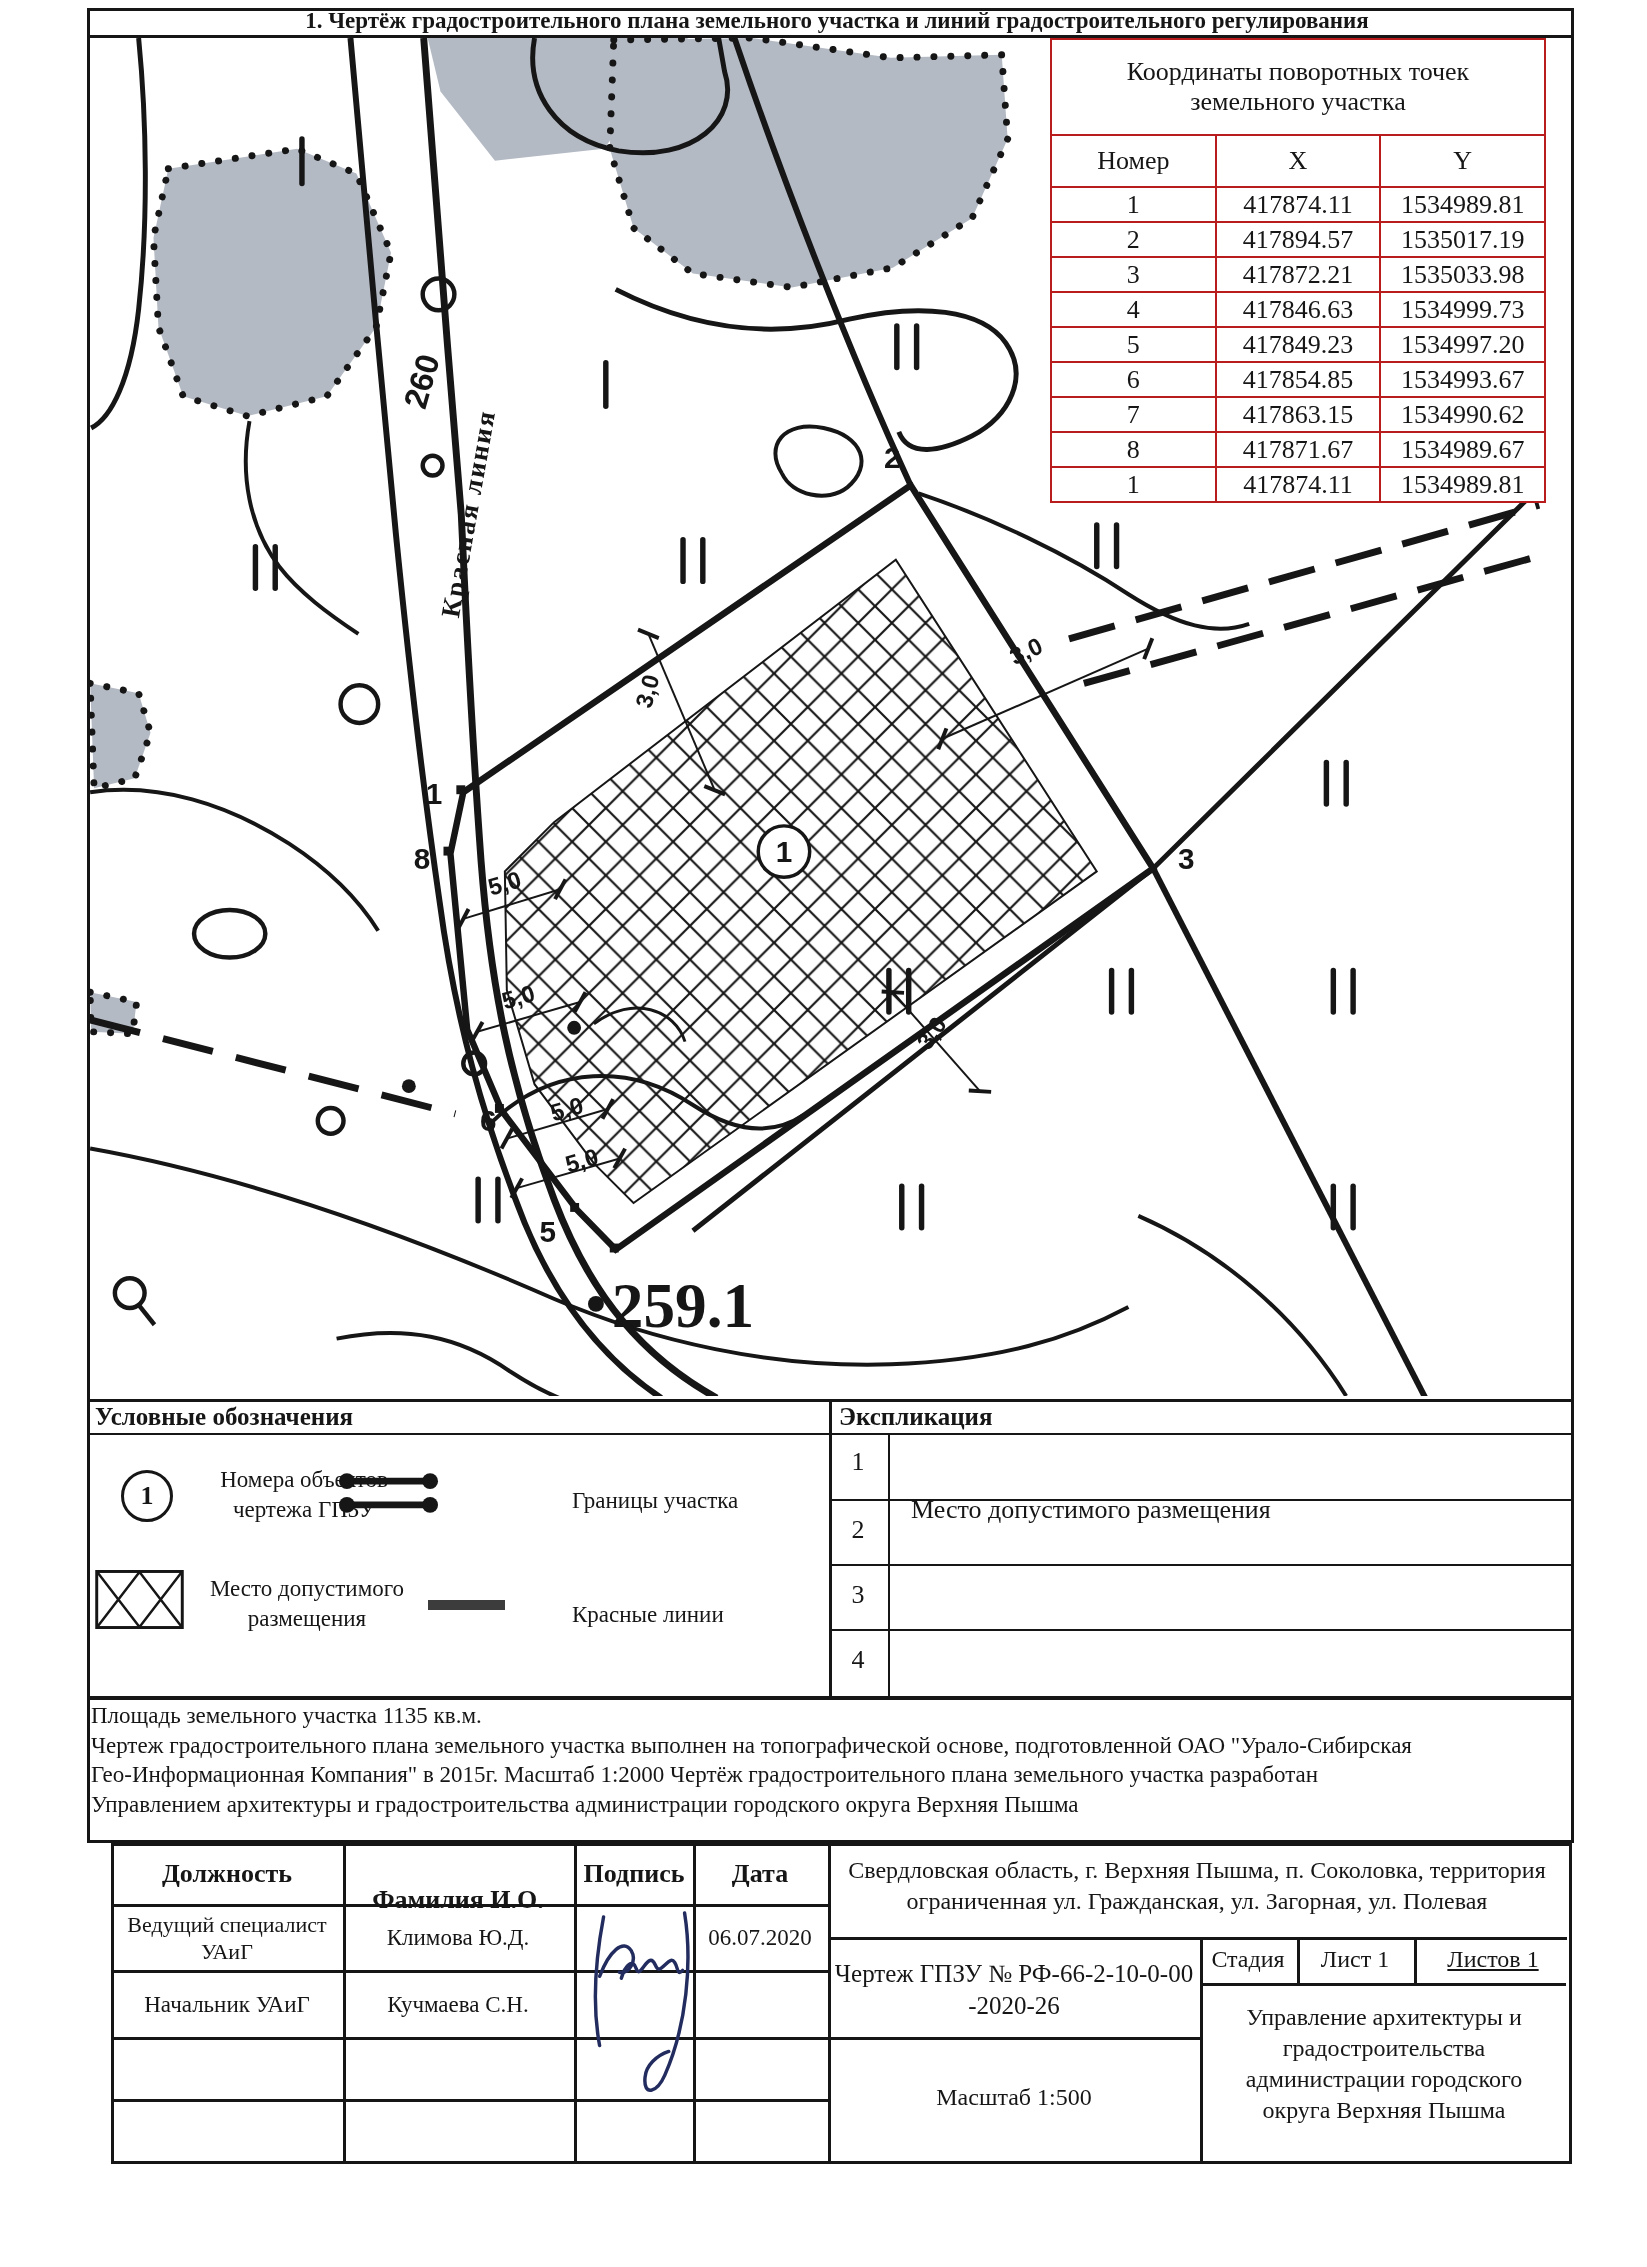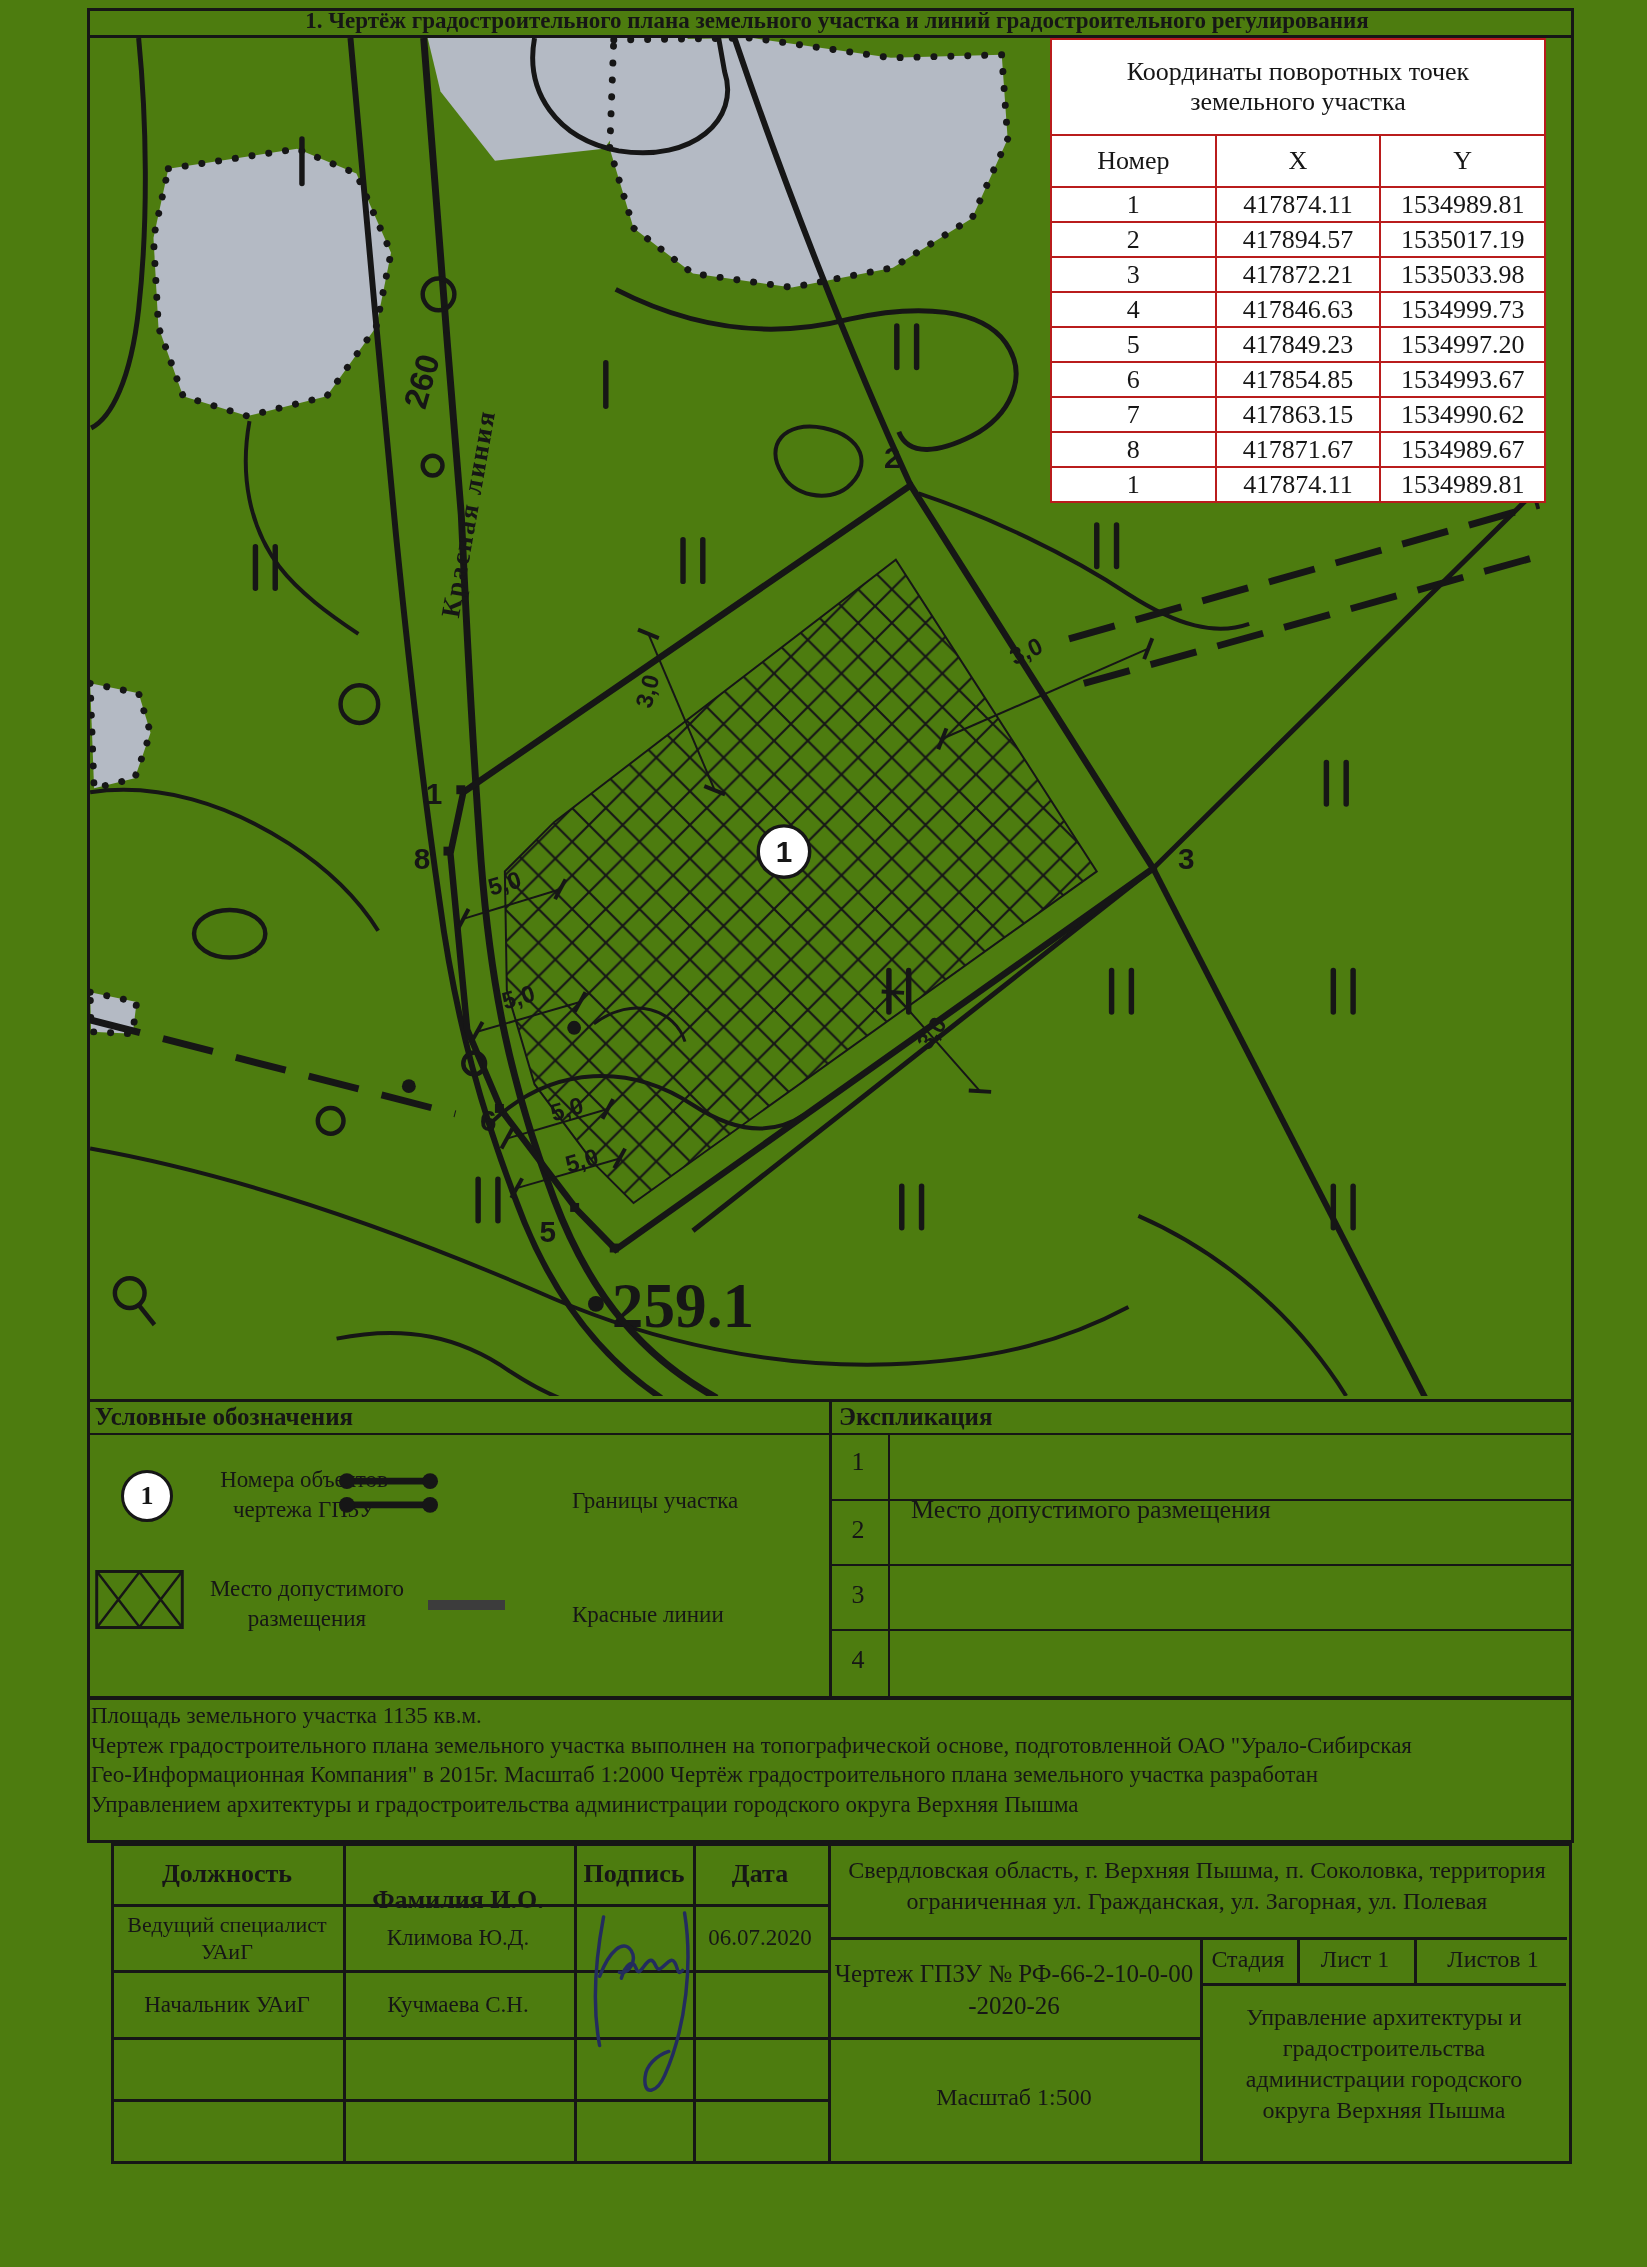--- a/index.html
+++ b/index.html
@@ -1,16 +1,16 @@
 <!DOCTYPE html>
 <html><head>
 <meta charset="utf-8">
 <style>
   html,body{margin:0;padding:0;background:#e9e9e6;}
-  .page{position:relative;width:1647px;height:2267px;background:#4d7c0f;overflow:hidden;
+  .page{position:relative;width:1647px;height:2267px;background:#ffffff;overflow:hidden;
         font-family:"Liberation Serif",serif;color:#161616;}
   .abs{position:absolute;}
   .hl{position:absolute;height:3px;background:#161616;}
   .hl2{position:absolute;height:2px;background:#161616;}
   .hl4{position:absolute;height:4px;background:#161616;}
   .vl{position:absolute;width:3px;background:#161616;}
   .vl2{position:absolute;width:2px;background:#161616;}
   .t{position:absolute;white-space:nowrap;color:#161616;font-family:"Liberation Serif",serif;}
   .tc{transform:translateX(-50%);}
   .ctr{text-align:center;}
@@ -338,21 +338,21 @@
     <div>ограниченная ул. Гражданская, ул. Загорная, ул. Полевая</div>
   </div>
 
   <div class="t tc ctr" style="left:1014px;top:1958px;font-size:25px;line-height:32px;">
     <div>Чертеж ГПЗУ № РФ-66-2-10-0-00</div>
     <div>-2020-26</div>
   </div>
 
   <div class="t tc" style="left:1248px;top:1946px;font-size:24px;">Стадия</div>
   <div class="t tc" style="left:1355px;top:1946px;font-size:24px;">Лист 1</div>
-  <div class="t tc" style="left:1493px;top:1946px;font-size:24px;">Листов 1</div>
+  <div class="t tc" style="left:1493px;top:1946px;font-size:24px;text-decoration:underline;">Листов 1</div>
 
   <div class="t tc ctr" style="left:1384px;top:2002px;font-size:24px;line-height:31px;">
     <div>Управление архитектуры и</div>
     <div>градостроительства</div>
     <div>администрации городского</div>
     <div>округа Верхняя Пышма</div>
   </div>
 
   <div class="t tc" style="left:1014px;top:2084px;font-size:24px;">Масштаб 1:500</div>
 

